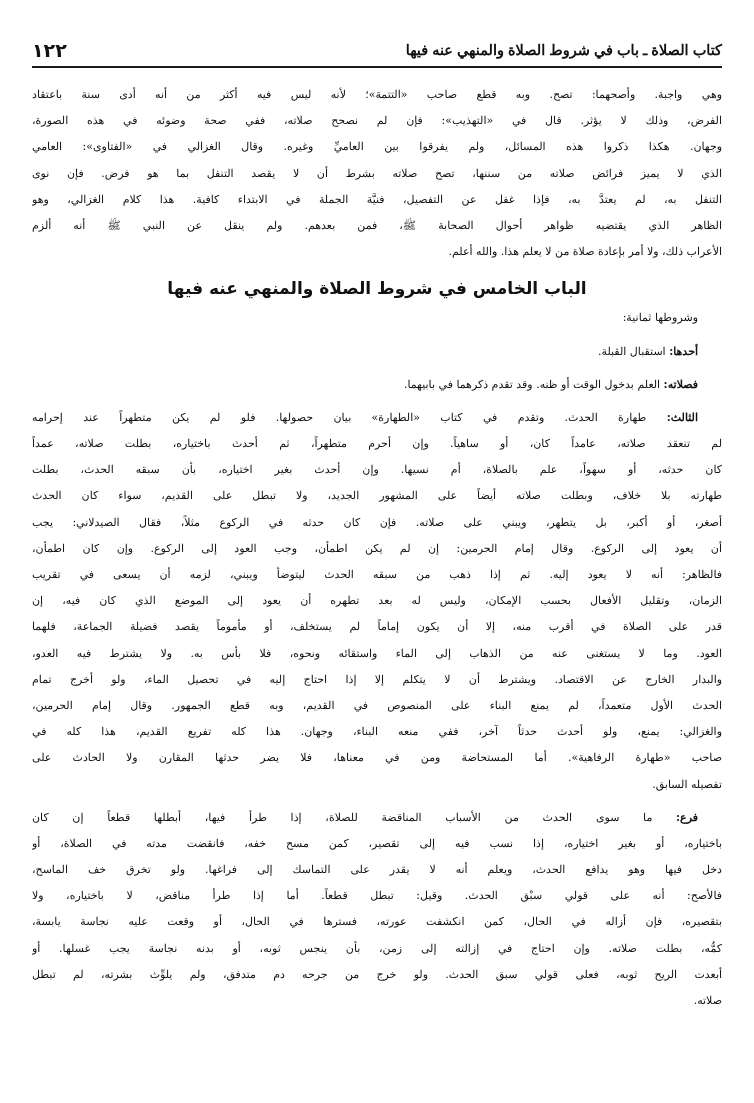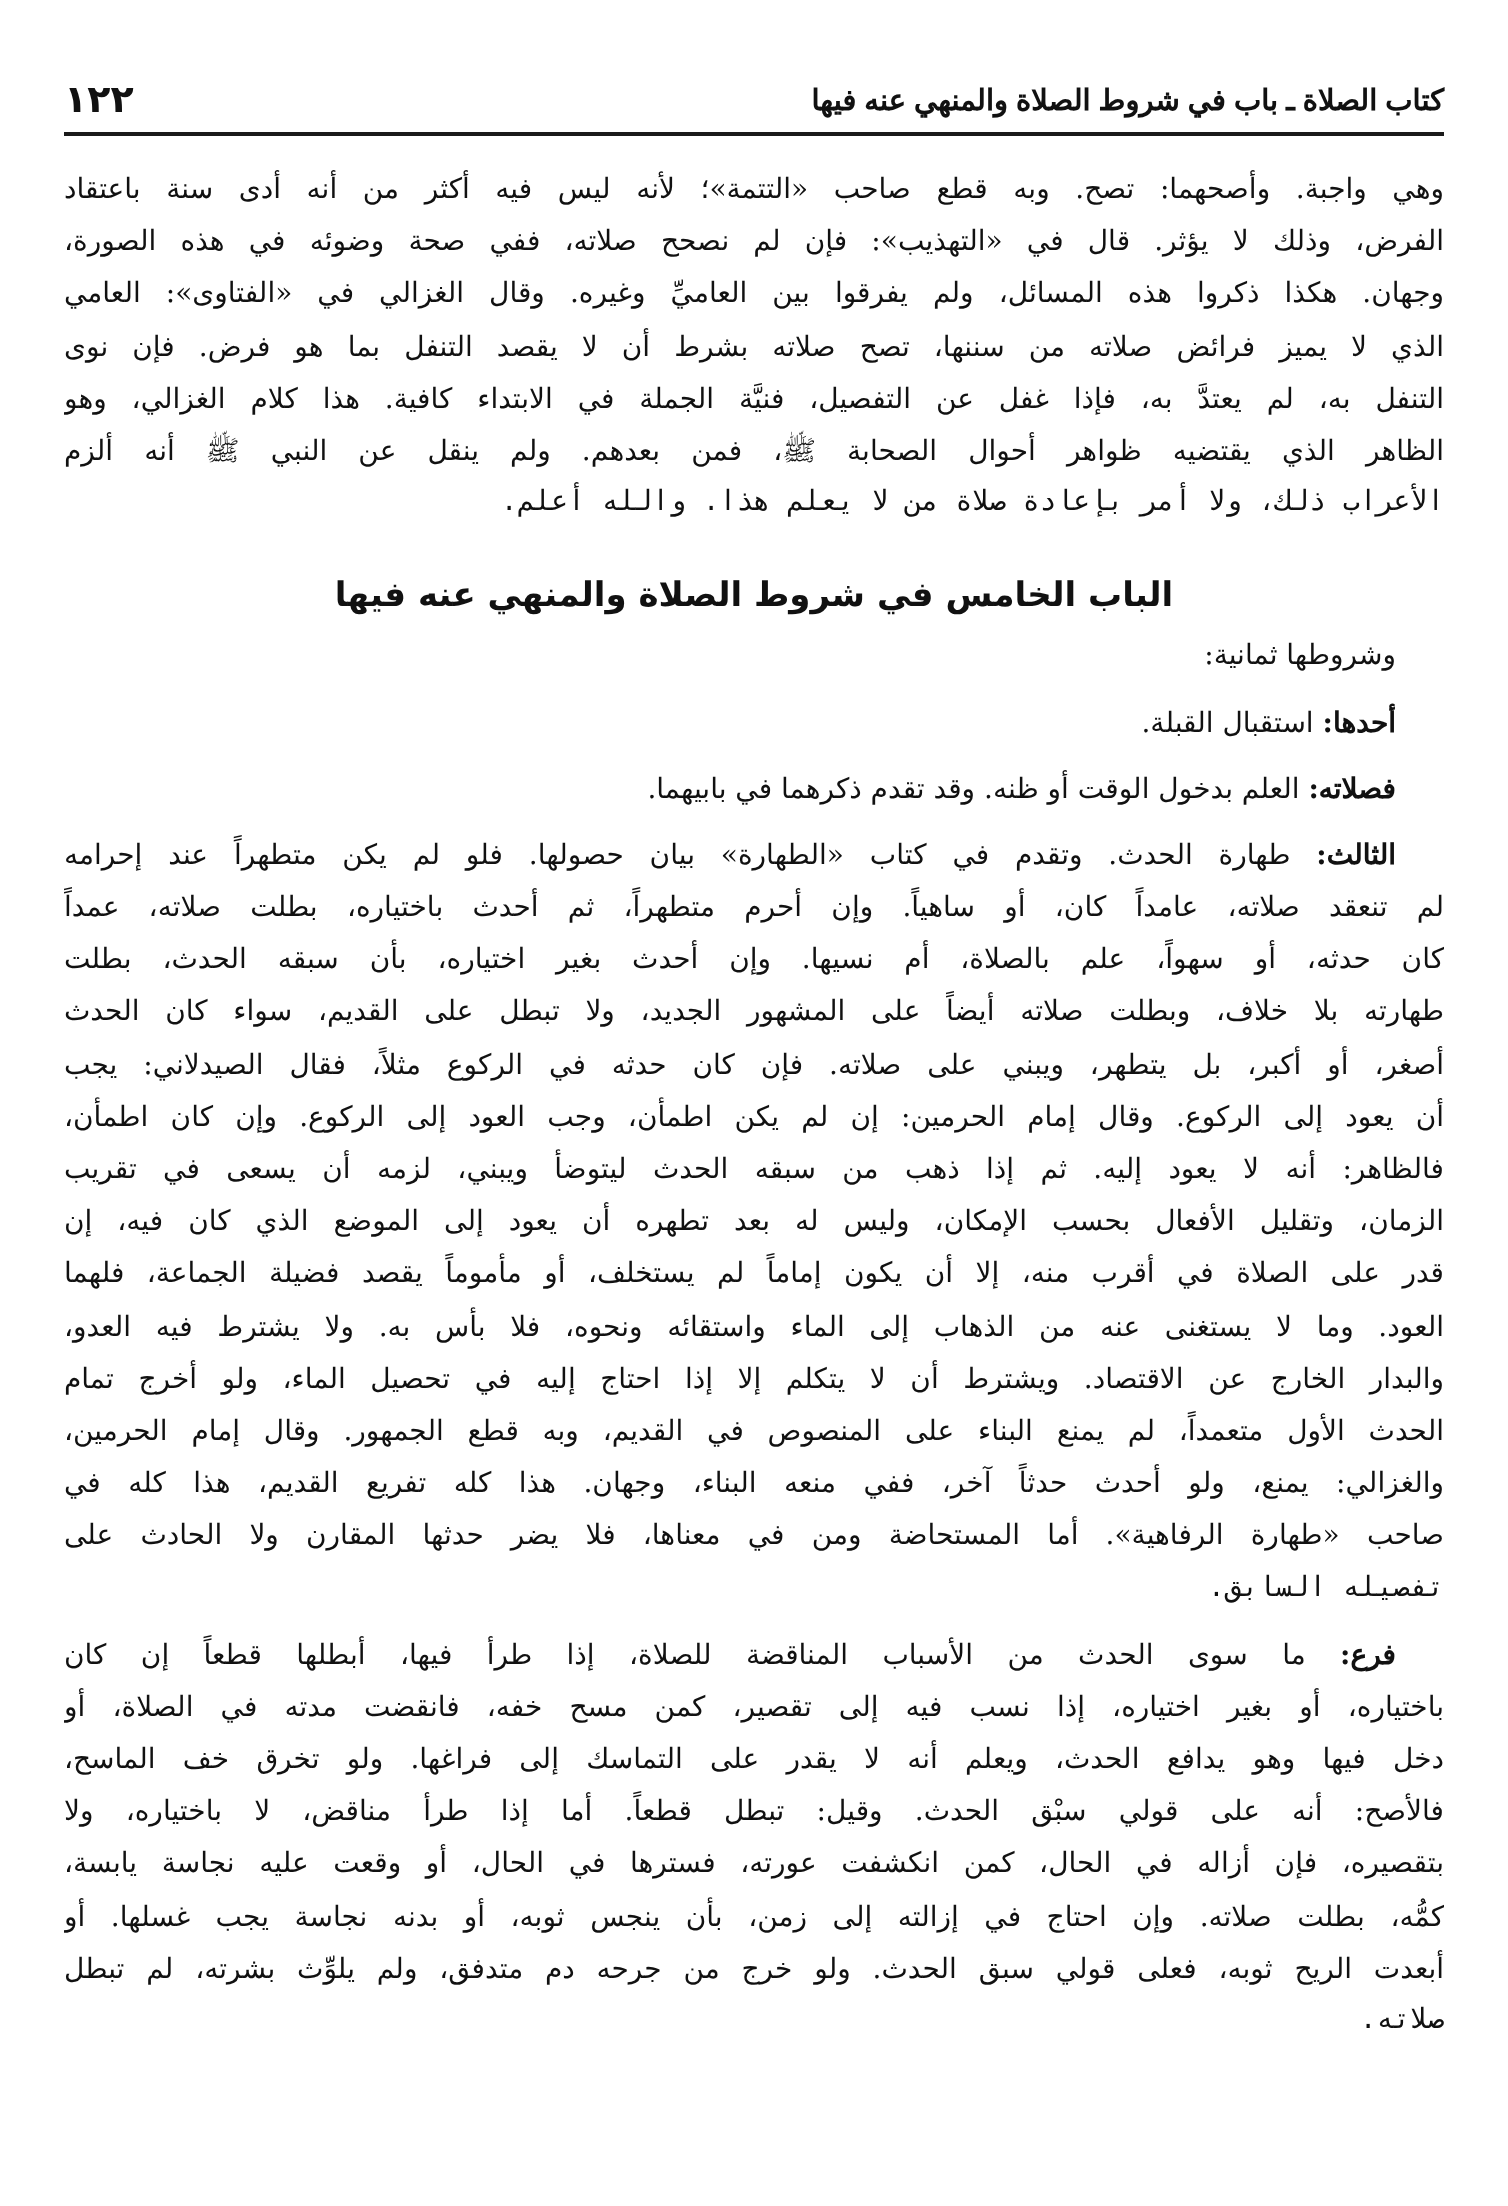--- a/index.html
+++ b/index.html
@@ -3,25 +3,25 @@
 <meta charset="utf-8">
 <style>
   html, body { margin:0; padding:0; background:#ffffff; }
   body { width:754px; height:1103px; position:relative; overflow:hidden; font-family:"DejaVu Serif", serif; color:#111; }
   .page { position:absolute; left:0; top:0; width:754px; height:1103px; direction:rtl; }
   .header { position:absolute; top:38px; left:32px; right:32px; height:24px; display:flex; justify-content:space-between; align-items:center; }
   .running-title { font-family:Liberation Sans, sans-serif; font-weight:bold; font-size:14.5px; white-space:nowrap; }
   .page-number { font-family:"DejaVu Sans", sans-serif; font-weight:bold; font-size:19px; letter-spacing:1px; direction:ltr; }
   .header-rule { position:absolute; top:66px; left:32px; right:32px; height:2px; background:#1a1a1a; }
   .body { position:absolute; top:82px; left:32px; right:32px; }
-  .line { height:26.2px; line-height:26.2px; font-size:14px; white-space:nowrap; overflow:hidden; text-align:justify; text-align-last:justify; }
-  .line.last { text-align-last:right;font-family:Liberation Mono, monospace; }
+  .line { height:26.2px; line-height:26.2px; font-size:11px; white-space:nowrap; overflow:hidden; text-align:justify; text-align-last:justify; }
+  .line.last { text-align-last:right; }
   .line.indent { padding-right:24px; }
   .line.short { text-align-last:right; }
-  .chapter-title { text-align:center; font-family:"DejaVu Sans", sans-serif; font-weight:bold; font-size:17px; height:34px; line-height:34px; margin-top:16px; }
+  .chapter-title { text-align:center; font-family:"DejaVu Sans", sans-serif; font-weight:bold; font-size:17px; height:34px; line-height:34px; margin-top:6px; }
   .gap { height:7px; }
   .lbl { font-weight:bold; }
 </style>
 </head>
 <body>
 
 <div class="page">
 
   <div class="header">
     <span class="running-title">كتاب الصلاة ـ باب في شروط الصلاة والمنهي عنه فيها</span>

